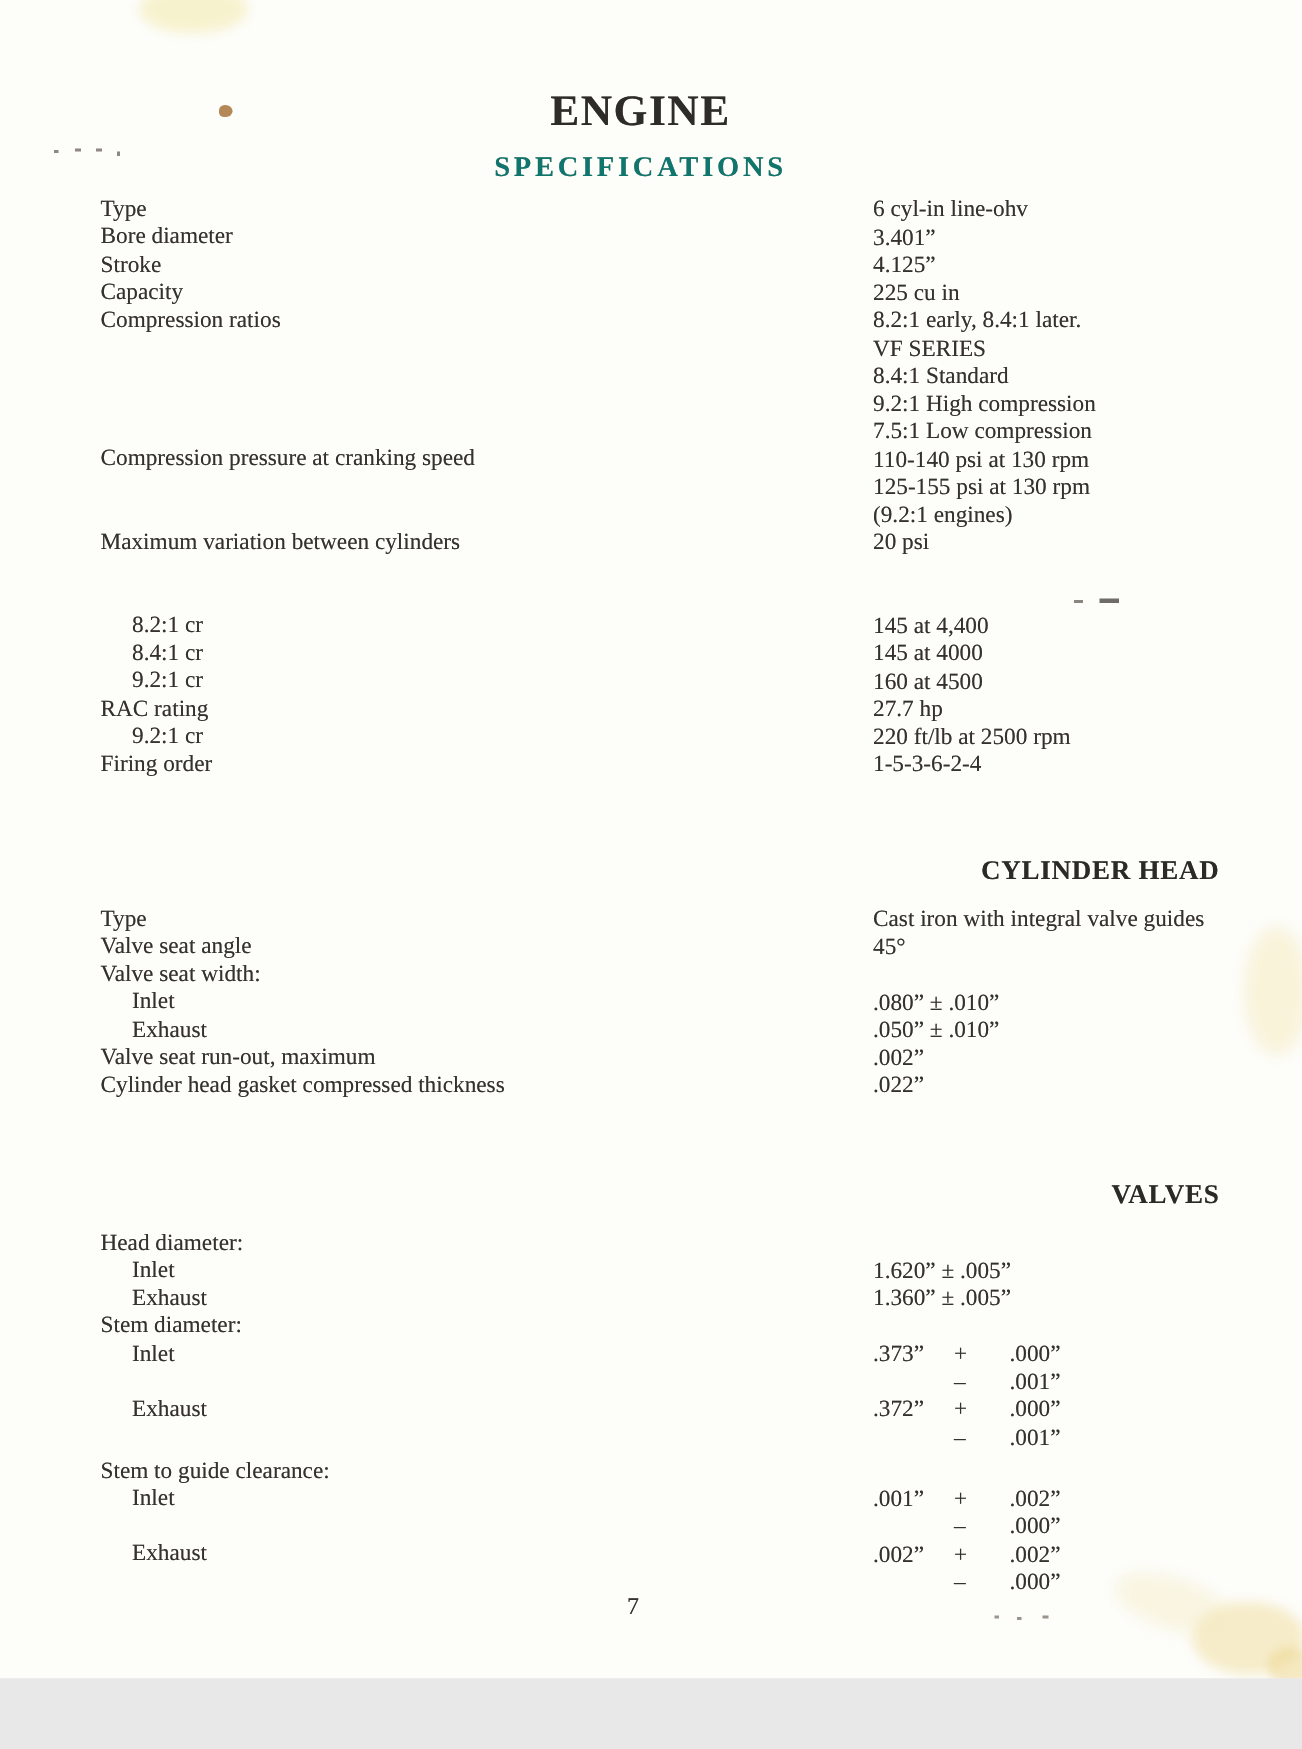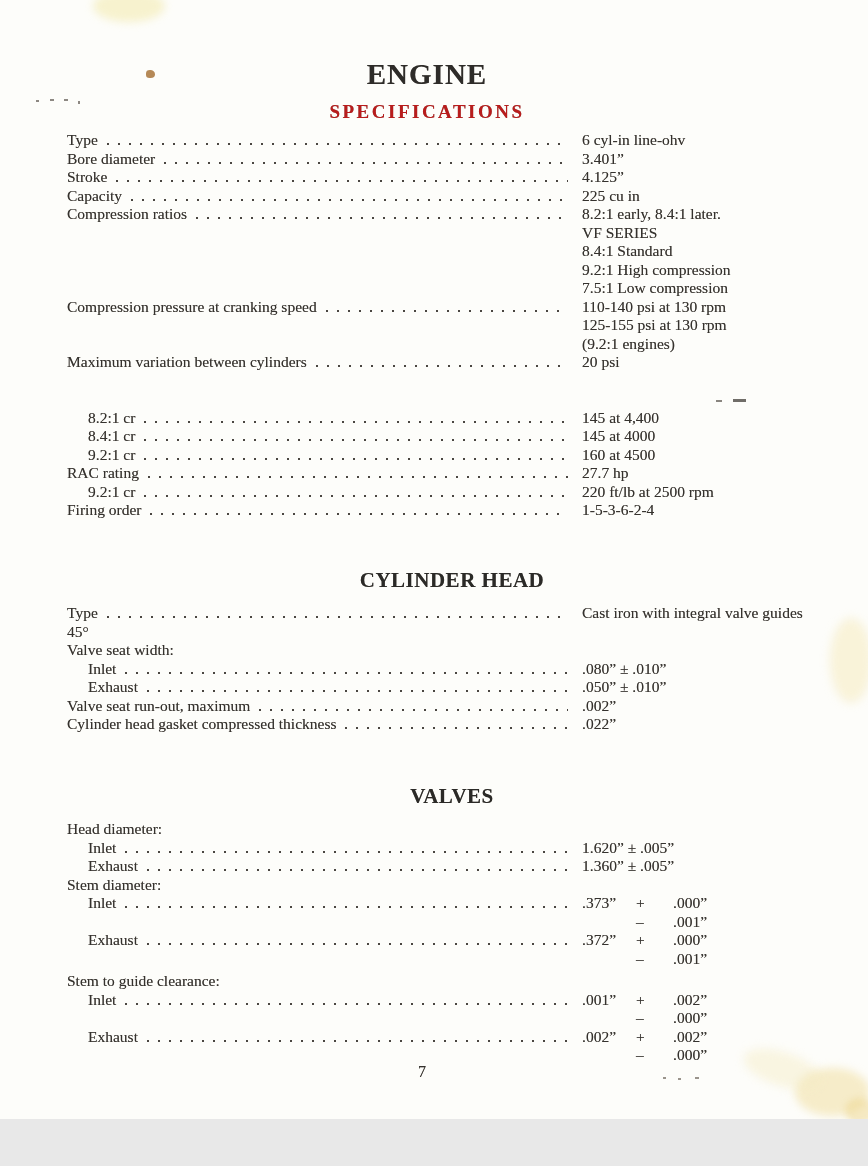--- a/index.html
+++ b/index.html
@@ -16,38 +16,38 @@
   .doc-title {
     position:absolute; top:58px; left:67px; width:720px;
     text-align:center;
     font-size:29px; font-weight:bold; letter-spacing:1px;
     color:#2e2c29;
   }
   .doc-subtitle {
     position:absolute; top:101px; left:67px; width:720px;
     text-align:center;
     font-size:19px; font-weight:bold; letter-spacing:2.5px;
-    color:#b91c1c;
+    color:#0f766e;
   }
   #content .section { position:absolute; left:67px; width:722px; }
   #content .section:nth-child(1) { top:131px; }
   #content .section:nth-child(2) { top:570px; }
   #content .section:nth-child(3) { top:786px; }
   .sec-heading {
-    text-align:center;
+    text-align:right;
     transform:translateX(24px);
-    font-size:21px; font-weight:bold; letter-spacing:0.5px;
+    font-size:18px; font-weight:bold; letter-spacing:0.5px;
     color:#2b2a27;
     height:20px; line-height:20px;
     margin-bottom:14px;
   }
   .row { display:flex; height:18.5px; line-height:18.6px; font-size:15.5px; }
   .row.spacer { height:18.5px; }
   .row.spacer.small { height:4px; }
-  .left { width:515px; display:flex; min-width:515px; }
+  .left { width:515px; display:flex; min-width:515px;align-items:flex-end; }
   .lbl { white-space:pre; }
   .lbl.indent { padding-left:21px; }
   .leader { flex:1; margin-left:8px; margin-right:14px; }
   .leader.dotted {
     background-image:radial-gradient(circle at 2px 2px, #4a4641 1.15px, rgba(0,0,0,0) 1.5px);
     background-size:11px 5px;
     background-repeat:repeat-x;
     background-position:left 11px;
   }
   .val-col { width:207px; display:flex; white-space:pre; }
@@ -311,20 +311,24 @@
       <span class="lbl">Type</span>
       <span class="leader dotted"></span>
     </div>
     <div class="val-col">
       <span class="v">Cast iron with integral valve guides</span>
       <span class="sign"></span>
       <span class="tol"></span>
     </div>
   </div>
         <div class="row">
+    <div class="left">
+      <span class="lbl">Valve seat angle</span>
+      <span class="leader dotted"></span>
+    </div>
     <div class="val-col">
       <span class="v">45°</span>
       <span class="sign"></span>
       <span class="tol"></span>
     </div>
   </div>
         <div class="row">
     <div class="left">
       <span class="lbl">Valve seat width:</span>
       <span class="leader"></span>

